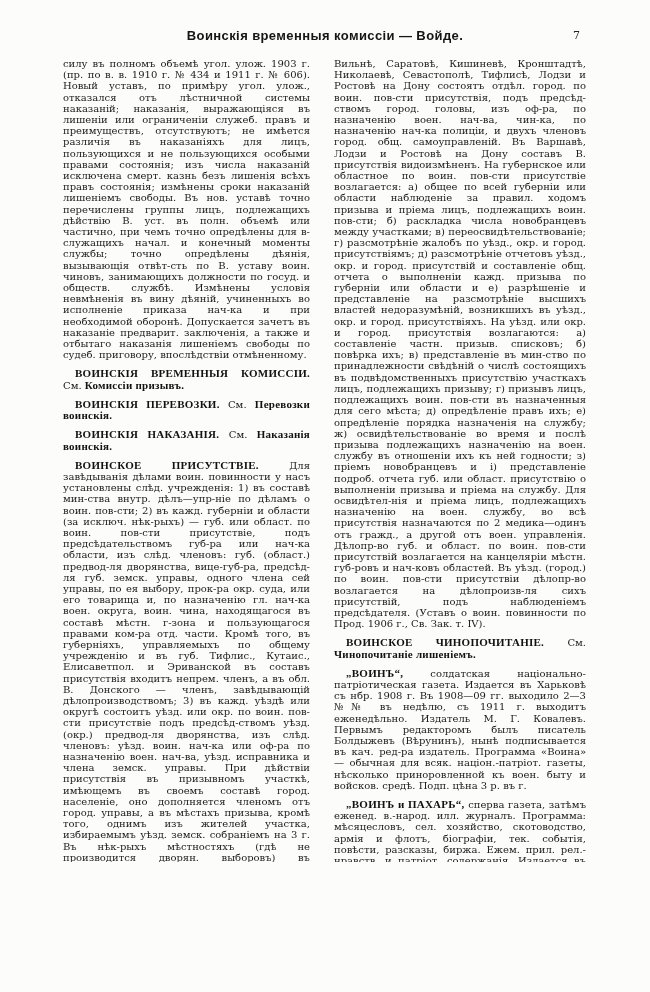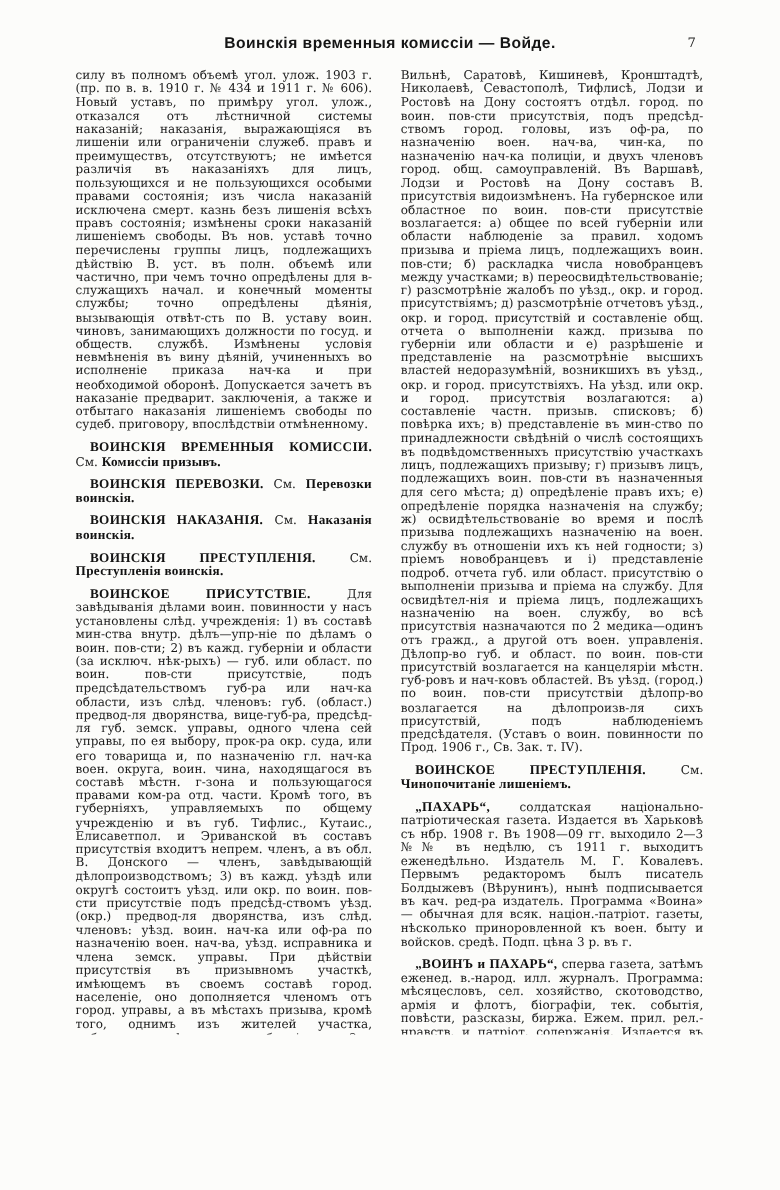--- a/index.html
+++ b/index.html
@@ -71,36 +71,33 @@
       <span class="bold-head">Комиссіи призывъ.</span></p>
 
     <p class="spaced"><span class="bold-head">ВОИНСКІЯ ПЕРЕВОЗКИ.</span>
       <span class="see-label">См.</span>
       <span class="bold-head">Перевозки воинскія.</span></p>
 
     <p class="spaced"><span class="bold-head">ВОИНСКІЯ НАКАЗАНІЯ.</span>
       <span class="see-label">См.</span>
       <span class="bold-head">Наказанія воинскія.</span></p>
 
-    <p class="spaced"><span class="bold-head">ВОИНСКІЯ ПРЕСТУПЛЕНІЯ.</span>
-      <span class="see-label">См.</span>
-      <span class="bold-head">Преступленія воинскія.</span></p>
 
     <p class="spaced"><span class="bold-head">ВОИНСКОЕ ПРИСУТСТВІЕ.</span>
       <span>Для завѣдыванія дѣлами воин. повинности у насъ установлены слѣд. учрежденія: 1) въ составѣ мин-ства внутр. дѣлъ—упр-ніе по дѣламъ о воин. пов-сти; 2) въ кажд. губерніи и области (за исключ. нѣк-рыхъ) — губ. или област. по воин. пов-сти присутствіе, подъ предсѣдательствомъ губ-ра или нач-ка области, изъ слѣд. членовъ: губ. (област.) предвод-ля дворянства, вице-губ-ра, предсѣд-ля губ. земск. управы, одного члена сей управы, по ея выбору, прок-ра окр. суда, или его товарища и, по назначенію гл. нач-ка воен. округа, воин. чина, находящагося въ составѣ мѣстн. г-зона и пользующагося правами ком-ра отд. части. Кромѣ того, въ губерніяхъ, управляемыхъ по общему учрежденію и въ губ. Тифлис., Кутаис., Елисаветпол. и Эриванской въ составъ присутствія входитъ непрем. членъ, а въ обл. В. Донского — членъ, завѣдывающій дѣлопроизводствомъ; 3) въ кажд. уѣздѣ или округѣ состоитъ уѣзд. или окр. по воин. пов-сти присутствіе подъ предсѣд-ствомъ уѣзд. (окр.) предвод-ля дворянства, изъ слѣд. членовъ: уѣзд. воин. нач-ка или оф-ра по назначенію воен. нач-ва, уѣзд. исправника и члена земск. управы. При дѣйствіи присутствія въ призывномъ участкѣ, имѣющемъ въ своемъ составѣ город. населеніе, оно дополняется членомъ отъ город. управы, а въ мѣстахъ призыва, кромѣ того, однимъ изъ жителей участка, избираемымъ уѣзд. земск. собраніемъ на 3 г. Въ нѣк-рыхъ мѣстностяхъ (гдѣ не производится дворян. выборовъ) въ губерніяхъ Прибалтійскихъ, Привислянскихъ, Сибирскихъ и т. д. составъ уѣзд. или окр. присутствія видоизмѣненъ; 4) въ гг. Спб., Москвѣ, Одессѣ, Варшавѣ, Ригѣ, Казани, Харьковѣ, Кіевѣ,</span></p>
   </div>
 
   <div class="col col-right">
     <p class="cont"><span>Вильнѣ, Саратовѣ, Кишиневѣ, Кронштадтѣ, Николаевѣ, Севастополѣ, Тифлисѣ, Лодзи и Ростовѣ на Дону состоятъ отдѣл. город. по воин. пов-сти присутствія, подъ предсѣд-ствомъ город. головы, изъ оф-ра, по назначенію воен. нач-ва, чин-ка, по назначенію нач-ка полиціи, и двухъ членовъ город. общ. самоуправленій. Въ Варшавѣ, Лодзи и Ростовѣ на Дону составъ В. присутствія видоизмѣненъ. На губернское или областное по воин. пов-сти присутствіе возлагается: а) общее по всей губерніи или области наблюденіе за правил. ходомъ призыва и пріема лицъ, подлежащихъ воин. пов-сти; б) раскладка числа новобранцевъ между участками; в) переосвидѣтельствованіе; г) разсмотрѣніе жалобъ по уѣзд., окр. и город. присутствіямъ; д) разсмотрѣніе отчетовъ уѣзд., окр. и город. присутствій и составленіе общ. отчета о выполненіи кажд. призыва по губерніи или области и е) разрѣшеніе и представленіе на разсмотрѣніе высшихъ властей недоразумѣній, возникшихъ въ уѣзд., окр. и город. присутствіяхъ. На уѣзд. или окр. и город. присутствія возлагаются: а) составленіе частн. призыв. списковъ; б) повѣрка ихъ; в) представленіе въ мин-ство по принадлежности свѣдѣній о числѣ состоящихъ въ подвѣдомственныхъ присутствію участкахъ лицъ, подлежащихъ призыву; г) призывъ лицъ, подлежащихъ воин. пов-сти въ назначенныя для сего мѣста; д) опредѣленіе правъ ихъ; е) опредѣленіе порядка назначенія на службу; ж) освидѣтельствованіе во время и послѣ призыва подлежащихъ назначенію на воен. службу въ отношеніи ихъ къ ней годности; з) пріемъ новобранцевъ и і) представленіе подроб. отчета губ. или област. присутствію о выполненіи призыва и пріема на службу. Для освидѣтел-нія и пріема лицъ, подлежащихъ назначенію на воен. службу, во всѣ присутствія назначаются по 2 медика—одинъ отъ гражд., а другой отъ воен. управленія. Дѣлопр-во губ. и област. по воин. пов-сти присутствій возлагается на канцеляріи мѣстн. губ-ровъ и нач-ковъ областей. Въ уѣзд. (город.) по воин. пов-сти присутствіи дѣлопр-во возлагается на дѣлопроизв-ля сихъ присутствій, подъ наблюденіемъ предсѣдателя. (Уставъ о воин. повинности по Прод. 1906 г., Св. Зак. т. IV).</span></p>
 
-    <p class="spaced"><span class="bold-head">ВОИНСКОЕ ПРЕСТУПЛЕНІЯ.</span>
+    <p class="spaced"><span class="bold-head">ВОИНСКОЕ ЧИНОПОЧИТАНІЕ.</span>
       <span class="see-label">См.</span>
       <span class="bold-head">Чинопочитаніе лишеніемъ.</span></p>
 
-    <p class="spaced"><span class="bold-head">„ПАХАРЬ“,</span>
+    <p class="spaced"><span class="bold-head">„ВОИНЪ“,</span>
       <span>солдатская національно-патріотическая газета. Издается въ Харьковѣ съ нбр. 1908 г. Въ 1908—09 гг. выходило 2—3 №№ въ недѣлю, съ 1911 г. выходитъ еженедѣльно. Издатель М. Г. Ковалевъ. Первымъ редакторомъ былъ писатель Болдыжевъ (Вѣрунинъ), нынѣ подписывается въ кач. ред-ра издатель. Программа «Воина» — обычная для всяк. націон.-патріот. газеты, нѣсколько приноровленной къ воен. быту и войсков. средѣ. Подп. цѣна 3 р. въ г.</span></p>
 
     <p class="spaced"><span class="bold-head">„ВОИНЪ и ПАХАРЬ“,</span>
       <span>сперва газета, затѣмъ еженед. в.-народ. илл. журналъ. Программа: мѣсяцесловъ, сел. хозяйство, скотоводство, армія и флотъ, біографіи, тек. событія, повѣсти, разсказы, биржа. Ежем. прил. рел.-нравств. и патріот. содержанія. Издается въ Москвѣ съ 1909 г. Цѣна — 4 р. въ г. Ред.-изд. И. И. Савостинъ</span></p>
 
   </div>
 
 </div>
 
 </body></html>

